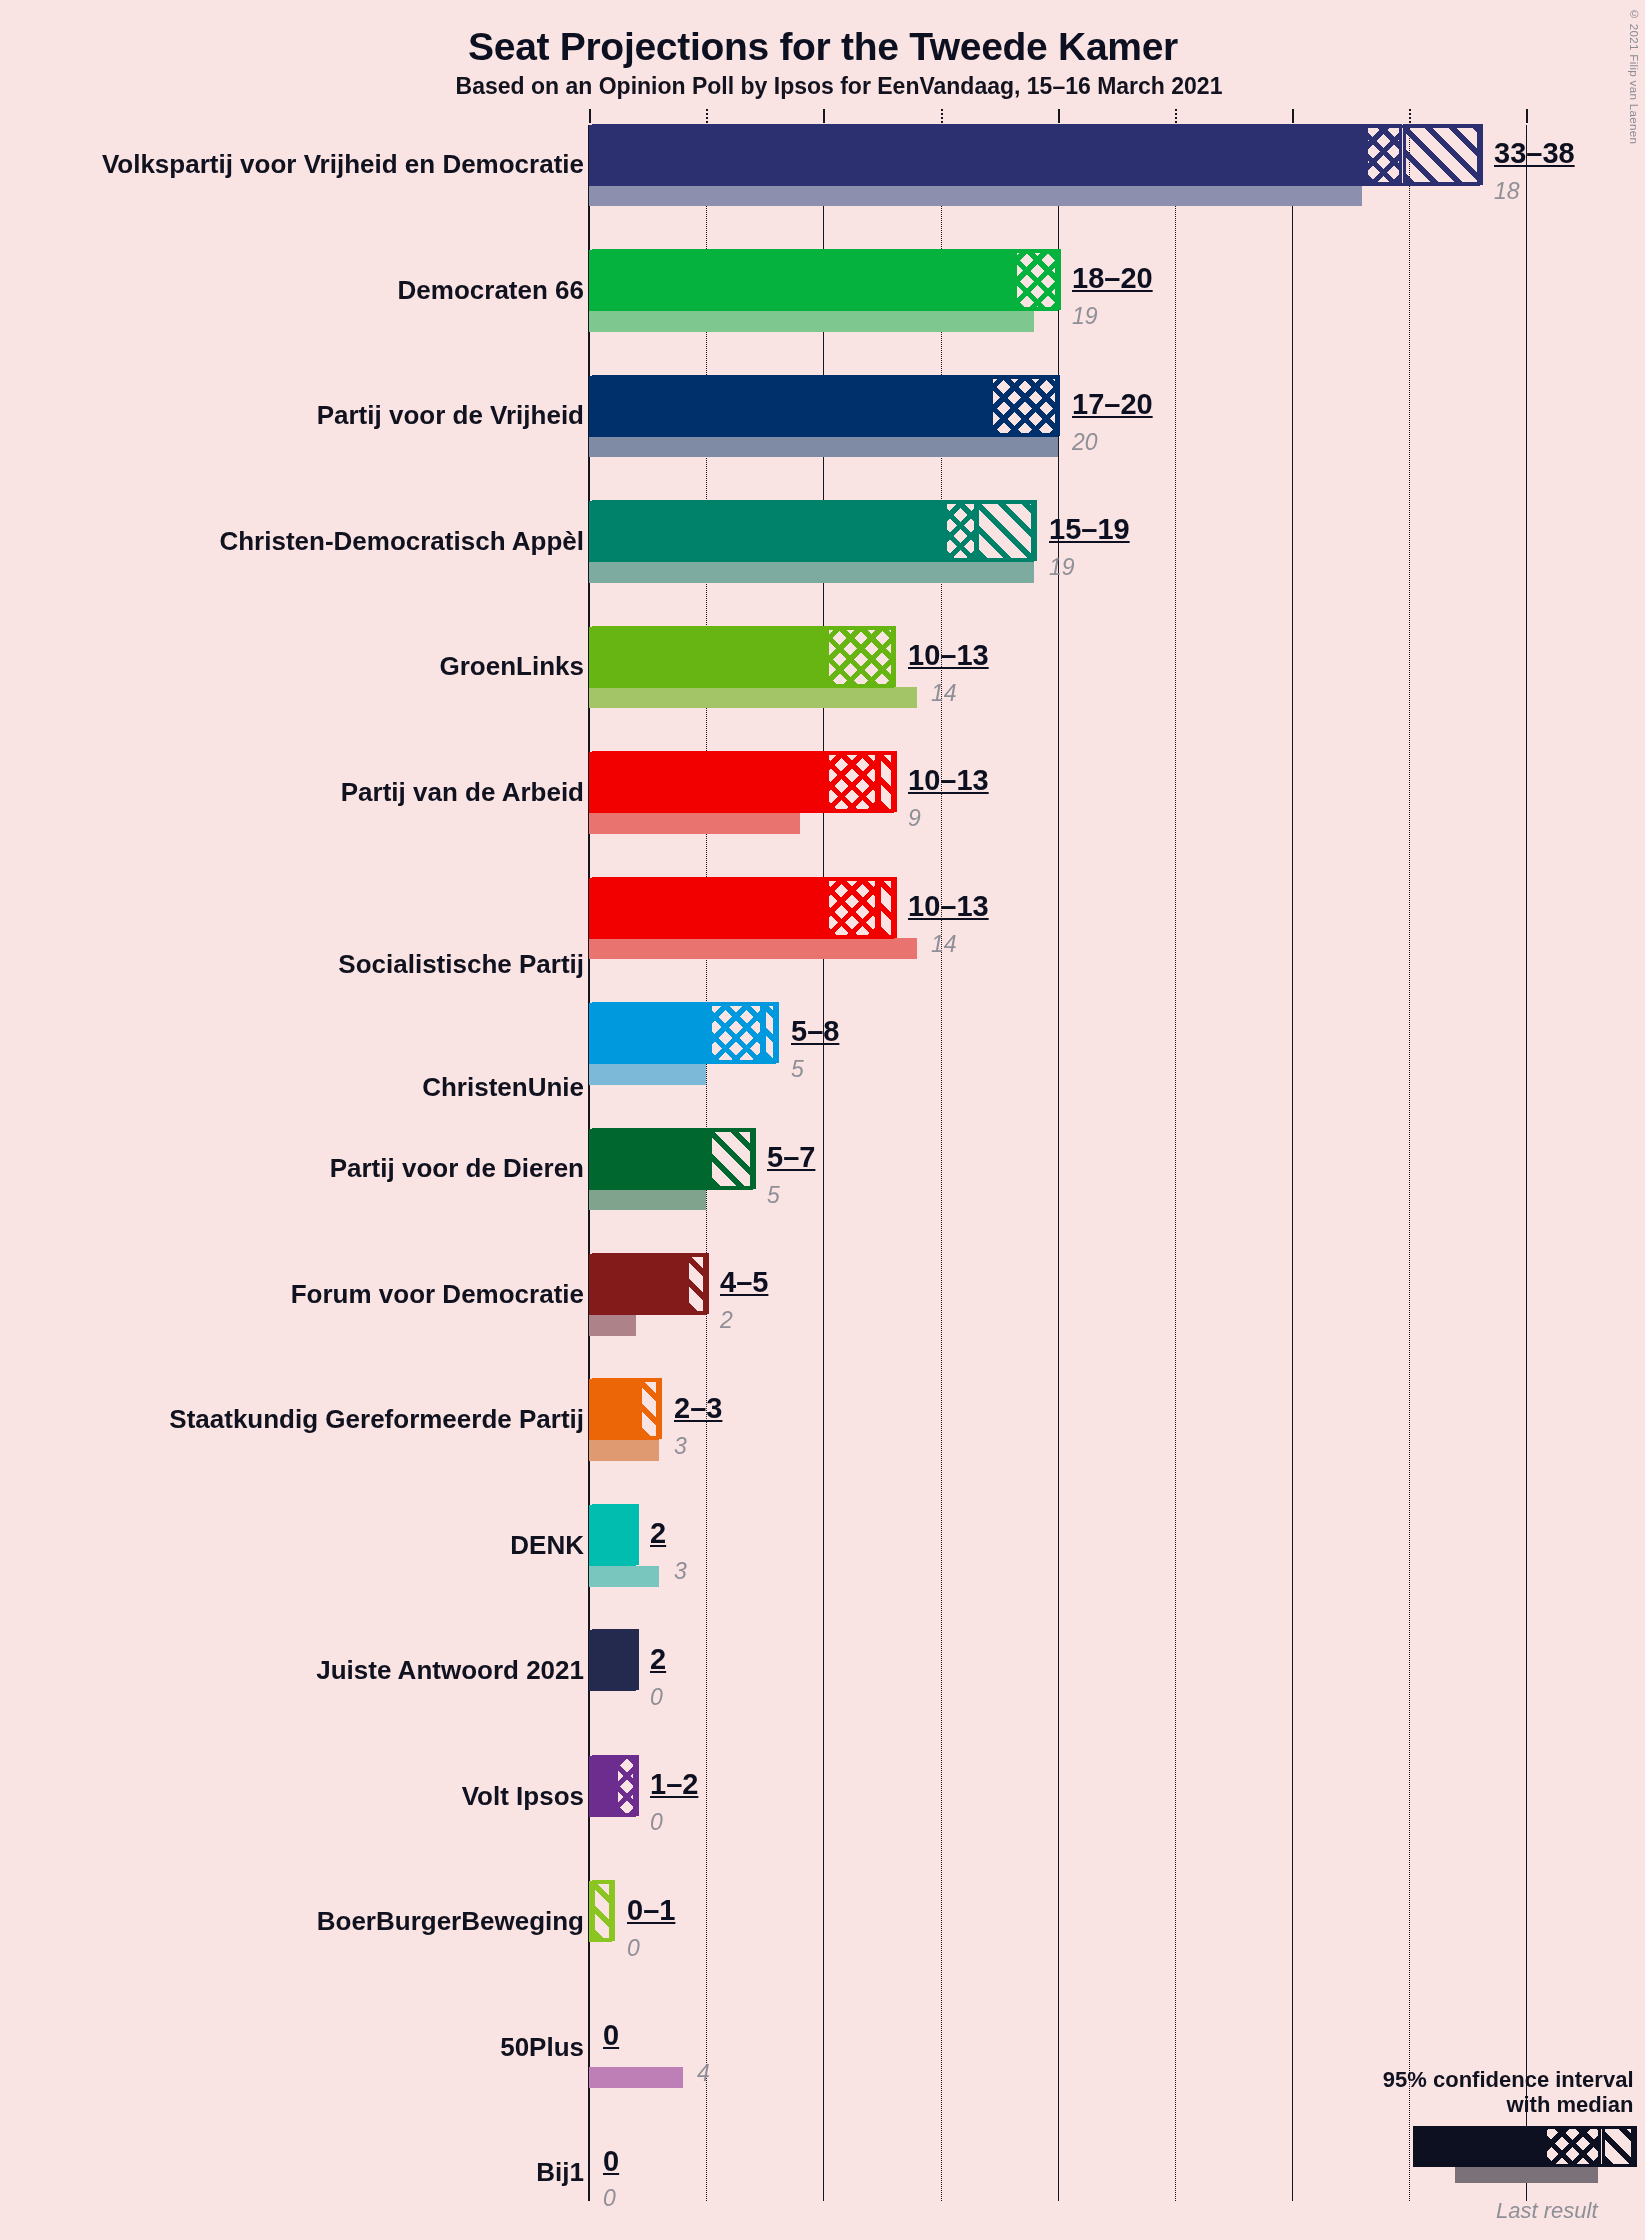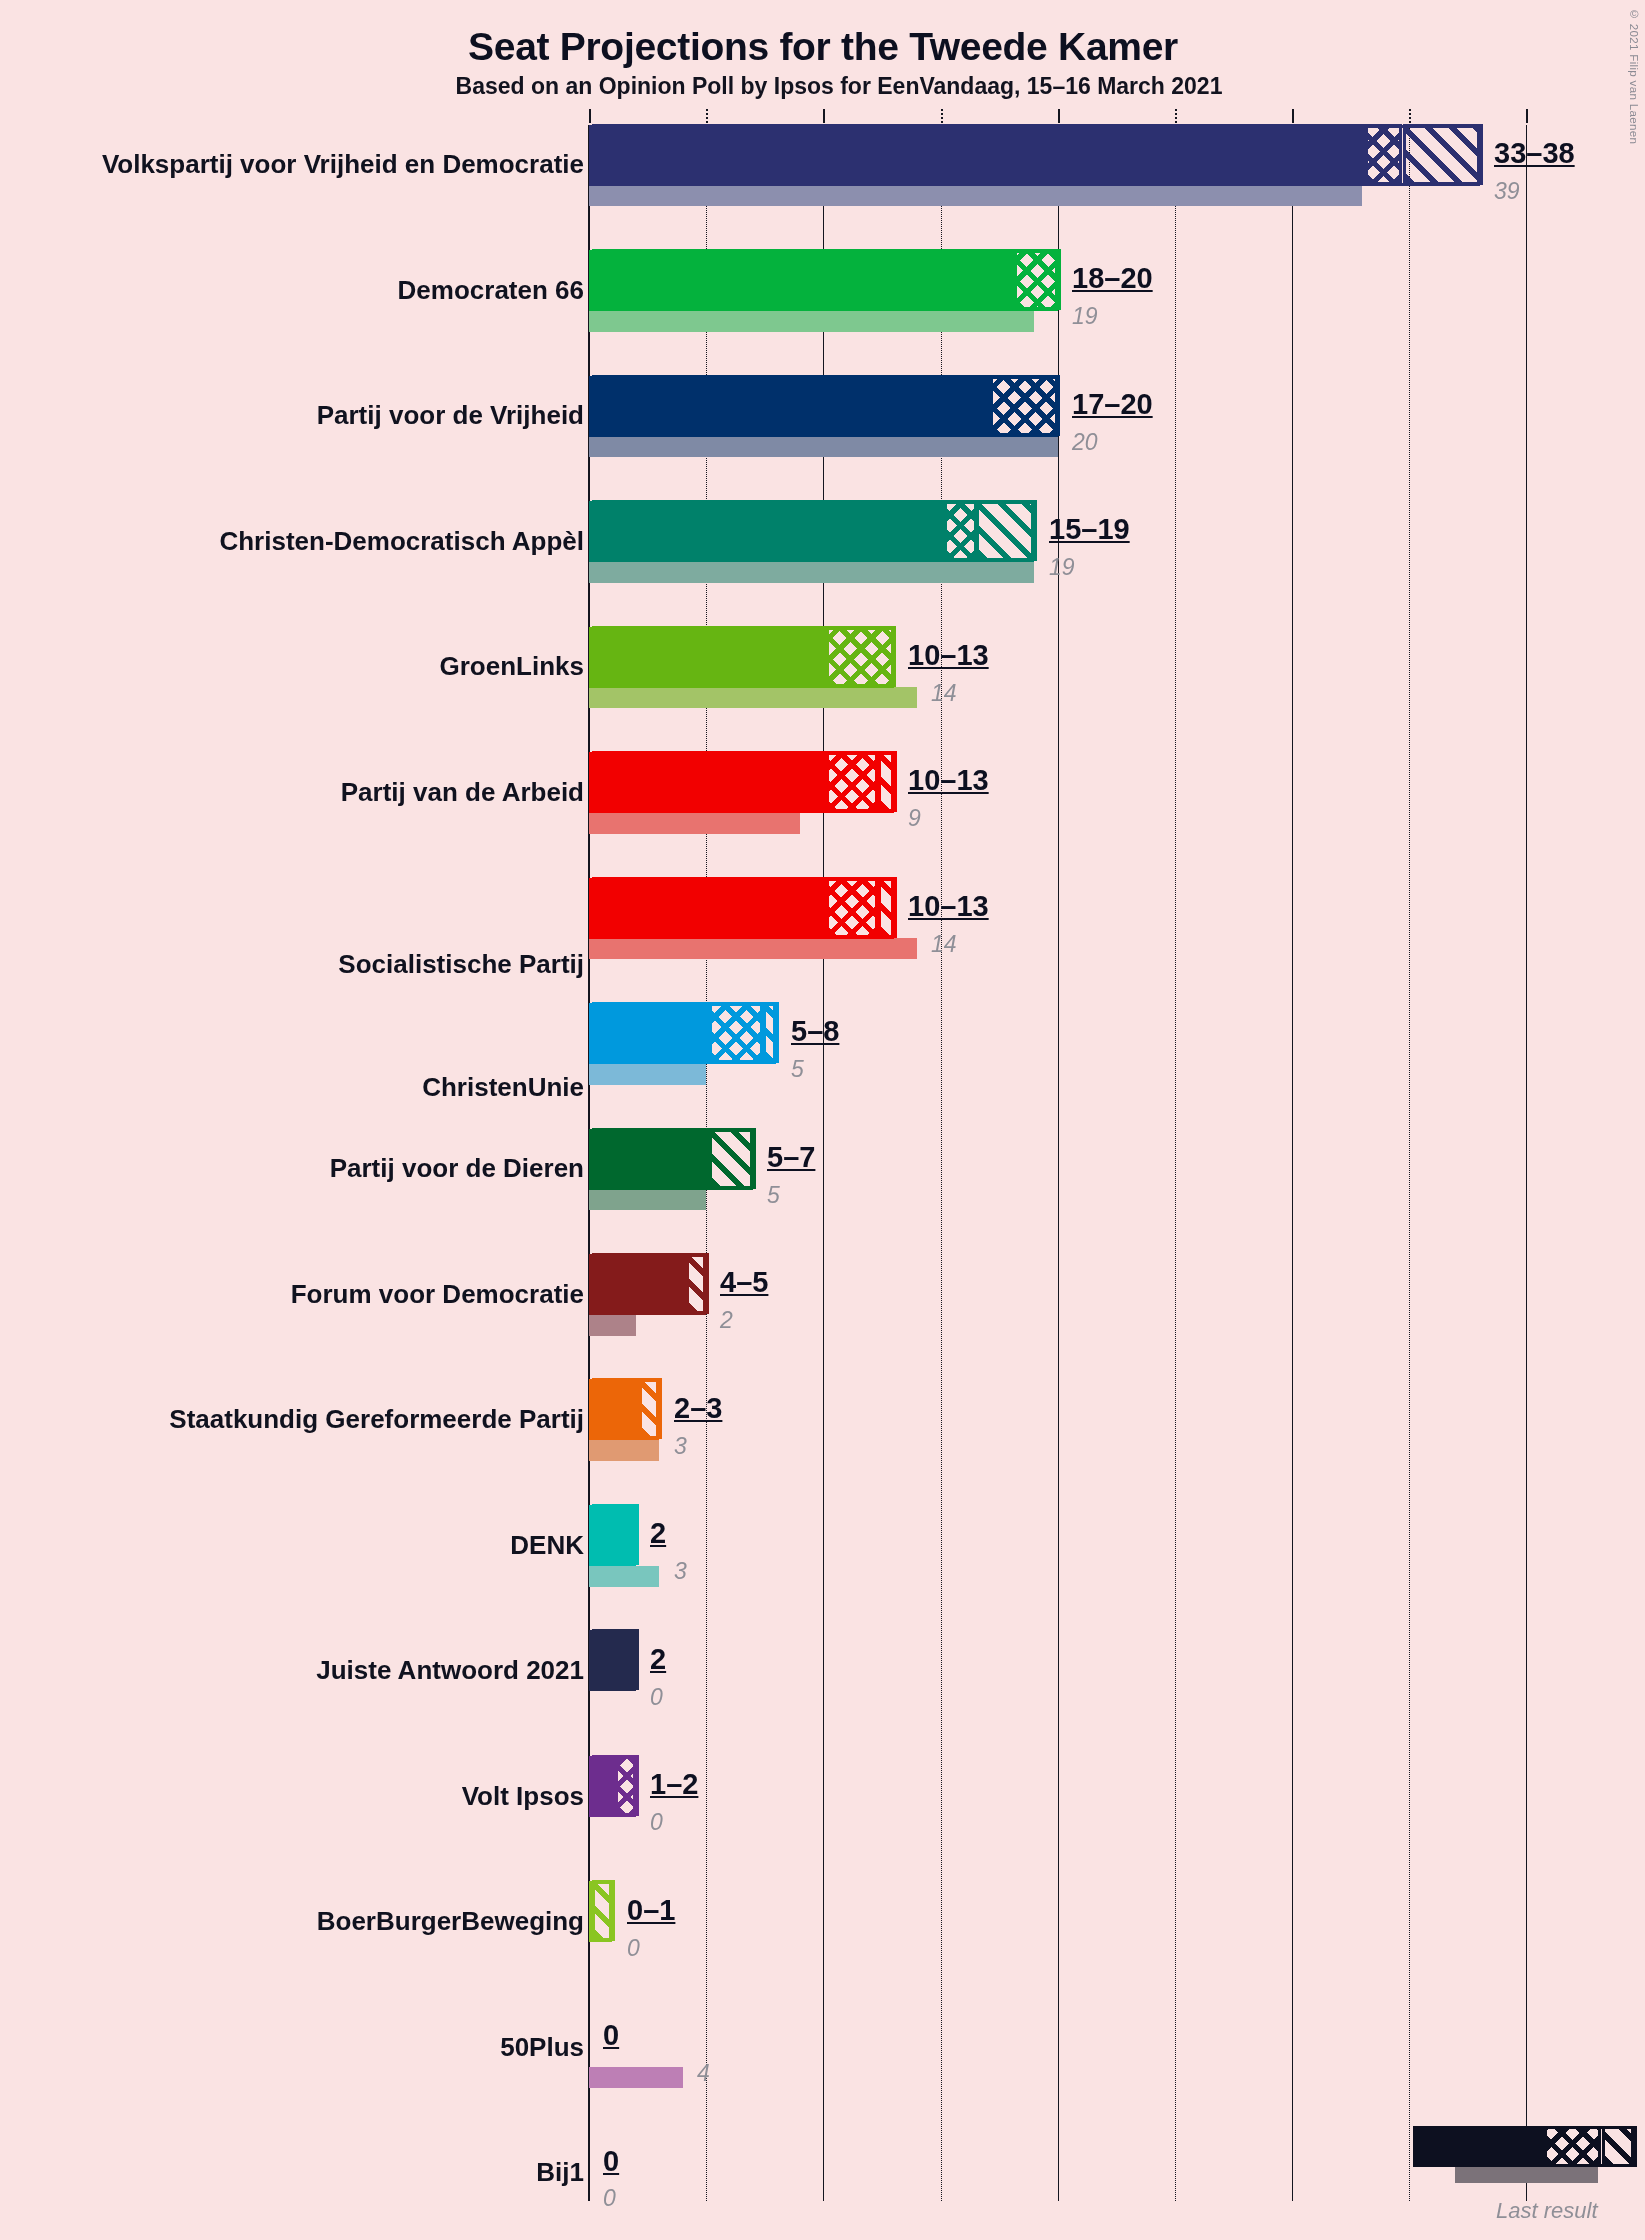--- a/index.html
+++ b/index.html
@@ -199,21 +199,21 @@
       <div class="tick" style="left: 1526px; top: 109px;"></div>
       <div class="row" style="top: 0px;">
         <div class="party-label" style="top: 151px;">Volkspartij voor Vrijheid en Democratie</div>
         <div class="bar-last" style="left: 589px; top: 185px; width: 773px; background: rgb(140, 143, 174);"></div>
         <div class="bar-ci" style="left: 589px; top: 125px; width: 891px; border: 3.6px solid rgb(44, 48, 112); box-sizing: border-box;">
           <div class="seg solid" style="left: 0px; width: 773px; background: rgb(44, 48, 112); top: -3.6px;"></div>
           <div class="seg cross" style="left: 773px; width: 37px; border-color: rgb(44, 48, 112); background-image: repeating-linear-gradient(45deg, rgb(44, 48, 112) 0px, rgb(44, 48, 112) 5.3px, rgba(0, 0, 0, 0) 5.3px, rgba(0, 0, 0, 0) 15px), repeating-linear-gradient(-45deg, rgb(44, 48, 112) 0px, rgb(44, 48, 112) 5.3px, rgba(0, 0, 0, 0) 5.3px, rgba(0, 0, 0, 0) 15px); top: -3.6px;"></div>
           <div class="seg diag" style="left: 811px; width: 80px; border-color: rgb(44, 48, 112); background-image: repeating-linear-gradient(45deg, rgb(44, 48, 112) 0px, rgb(44, 48, 112) 6.2px, rgba(0, 0, 0, 0) 6.2px, rgba(0, 0, 0, 0) 17px); top: -3.6px;"></div>
         </div>
         <div class="val-main" style="left: 1494px; top: 139px;">33–38</div>
-        <div class="val-last" style="left: 1494px; top: 180px;">39</div>
+        <div class="val-last" style="left: 1494px; top: 180px;">18</div>
       </div>
       <div class="row" style="top: 0px;">
         <div class="party-label" style="top: 277px;">Democraten 66</div>
         <div class="bar-last" style="left: 589px; top: 311px; width: 445px; background: rgb(126, 200, 143);"></div>
         <div class="bar-ci" style="left: 589px; top: 250px; width: 469px; border: 3.6px solid rgb(4, 178, 61); box-sizing: border-box;">
           <div class="seg solid" style="left: 0px; width: 422px; background: rgb(4, 178, 61); top: -3.6px;"></div>
           <div class="seg cross" style="left: 422px; width: 47px; border-color: rgb(4, 178, 61); background-image: repeating-linear-gradient(45deg, rgb(4, 178, 61) 0px, rgb(4, 178, 61) 5.3px, rgba(0, 0, 0, 0) 5.3px, rgba(0, 0, 0, 0) 15px), repeating-linear-gradient(-45deg, rgb(4, 178, 61) 0px, rgb(4, 178, 61) 5.3px, rgba(0, 0, 0, 0) 5.3px, rgba(0, 0, 0, 0) 15px); top: -3.6px;"></div>
         </div>
         <div class="val-main" style="left: 1072px; top: 264px;">18–20</div>
         <div class="val-last" style="left: 1072px; top: 305px;">19</div>
@@ -353,20 +353,24 @@
         <div class="val-last" style="left: 697px; top: 2062px;">4</div>
       </div>
       <div class="row" style="top: 0px;">
         <div class="party-label" style="top: 2159px;">Bij1</div>
         <div class="val-main" style="left: 603px; top: 2147px;">0</div>
         <div class="val-last" style="left: 603px; top: 2187px;">0</div>
       </div>
     </div>
 
   <div id="legend">
+    <div id="legend-title">
+      <div>95% confidence interval</div>
+      <div>with median</div>
+    </div>
     <div id="legend-bar-wrap">
       <div id="legend-bar" style="background: transparent; border: 3.6px solid rgb(13, 16, 32);">
         <div id="legend-seg-solid" style="width: 128px; background: rgb(13, 16, 32); top: -3.6px; height: 41px;"></div>
         <div id="legend-seg-cross" style="left: 128px; width: 57px; border-color: rgb(13, 16, 32); background-image: repeating-linear-gradient(45deg, rgb(13, 16, 32) 0px, rgb(13, 16, 32) 5.3px, rgba(0, 0, 0, 0) 5.3px, rgba(0, 0, 0, 0) 15px), repeating-linear-gradient(-45deg, rgb(13, 16, 32) 0px, rgb(13, 16, 32) 5.3px, rgba(0, 0, 0, 0) 5.3px, rgba(0, 0, 0, 0) 15px); top: -3.6px; height: 41px;"></div>
         <div id="legend-seg-diag" style="left: 186px; width: 35px; border-color: rgb(13, 16, 32); background-image: repeating-linear-gradient(45deg, rgb(13, 16, 32) 0px, rgb(13, 16, 32) 6.2px, rgba(0, 0, 0, 0) 6.2px, rgba(0, 0, 0, 0) 17px); top: -3.6px; height: 41px;"></div>
       </div>
       <div id="legend-last" style="background: rgb(123, 114, 121);"></div>
     </div>
     <div id="legend-last-label">Last result</div>
   </div>

